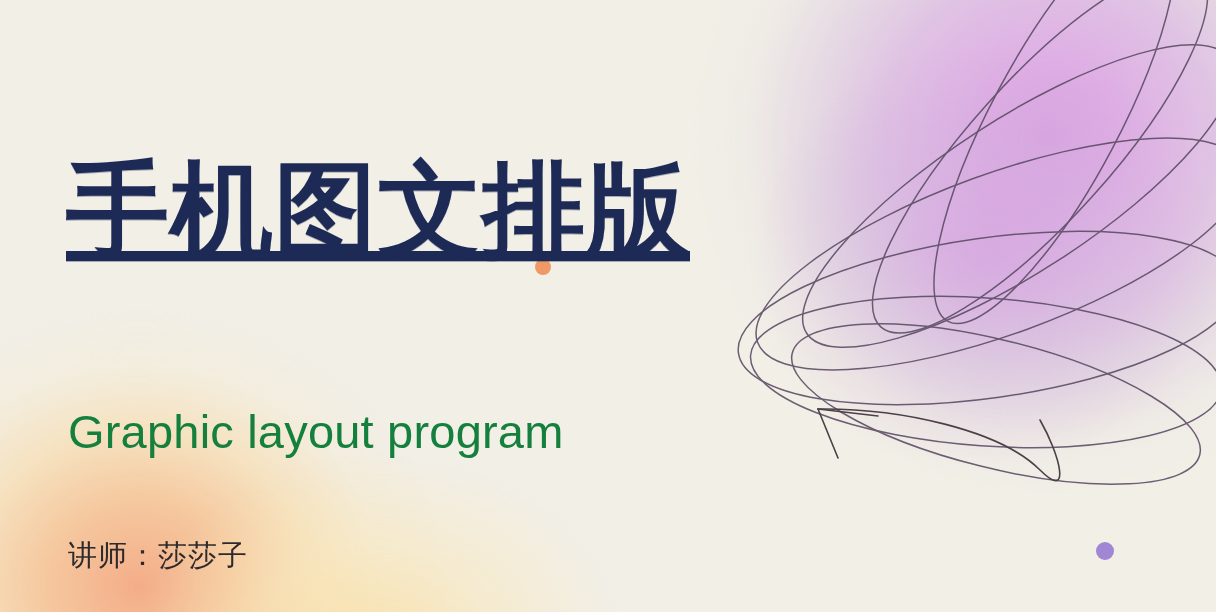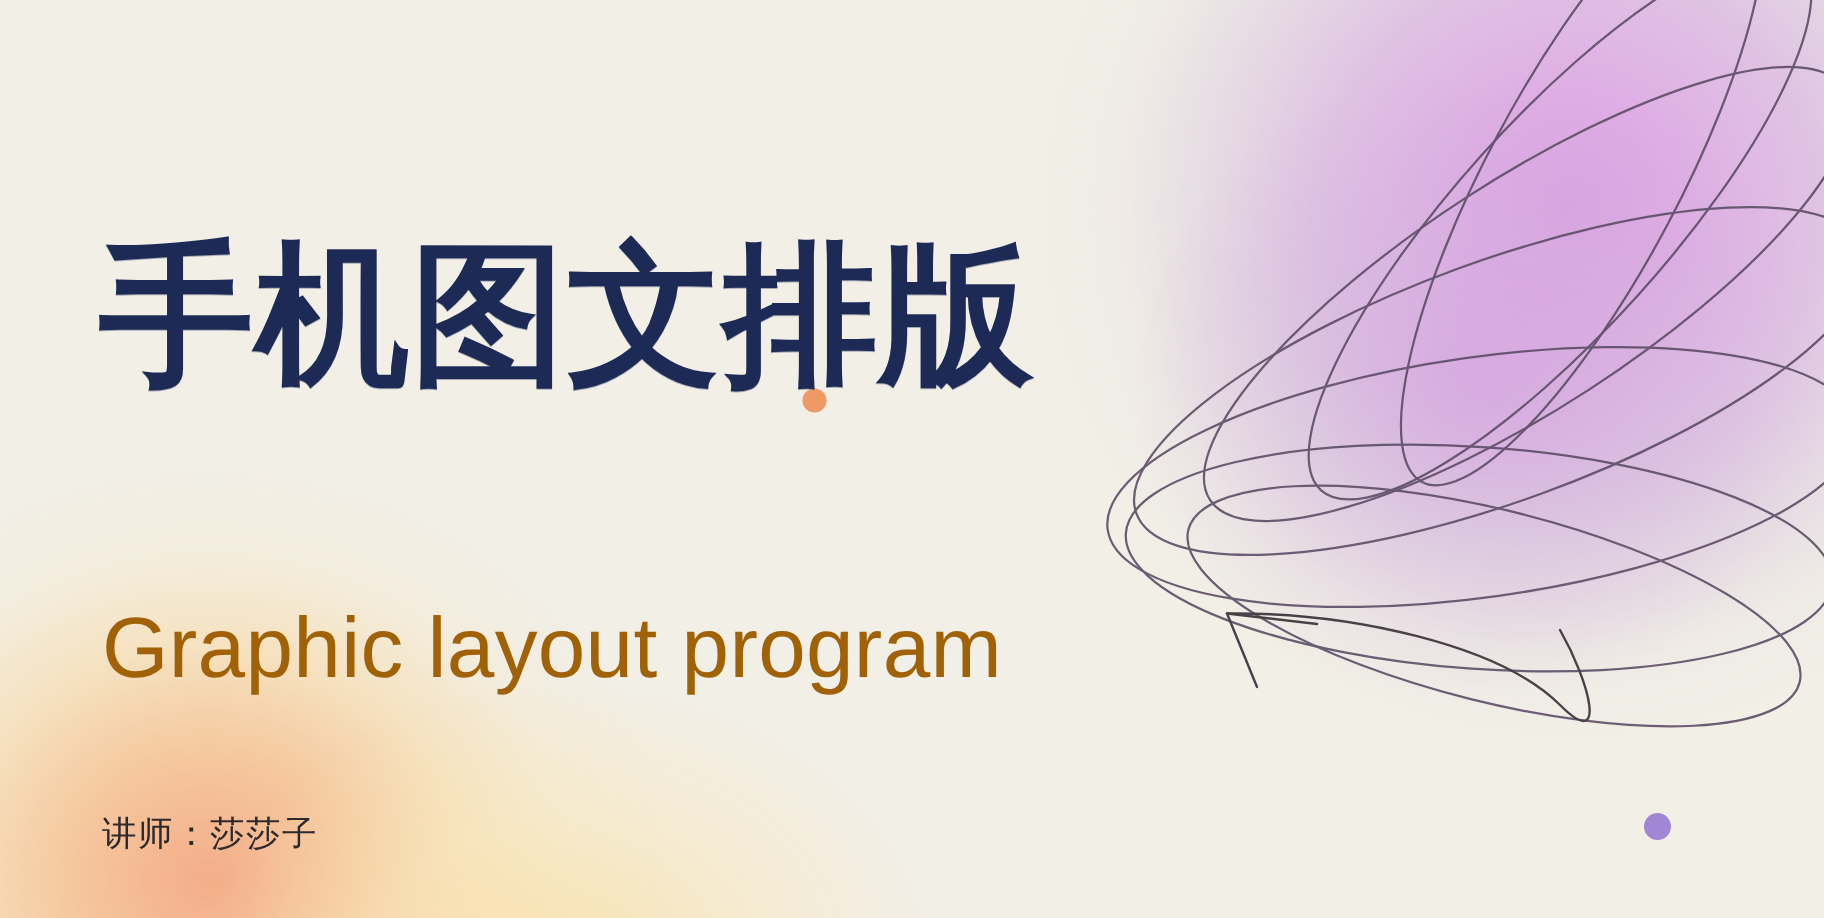--- a/index.html
+++ b/index.html
@@ -92,38 +92,39 @@
     top: 146px;
   }
   .title-line {
     color: #1d2a55;
     font-weight: 700;
     font-size: 103px;
     line-height: 128px;
     letter-spacing: 1px;
     white-space: nowrap;
     text-shadow: 0 1px 0 rgba(29,42,85,0.35);
+    text-decoration: underline;
   }
   .subtitle {
     position: absolute;
     left: 68px;
     top: 404px;
-    color: #a16207;
-    font-size: 57px;
+    color: #15803d;
+    font-size: 47px;
     line-height: 56px;
     font-weight: 400;
     letter-spacing: 0.2px;
     white-space: nowrap;
   }
   .instructor {
     position: absolute;
     left: 68px;
     top: 534px;
     color: #2e2a2c;
-    font-size: 23px;
+    font-size: 29px;
     line-height: 42px;
     letter-spacing: 1px;
     white-space: nowrap;
   }
 
   
   .starburst {
     position: absolute;
     pointer-events: none;
   }

